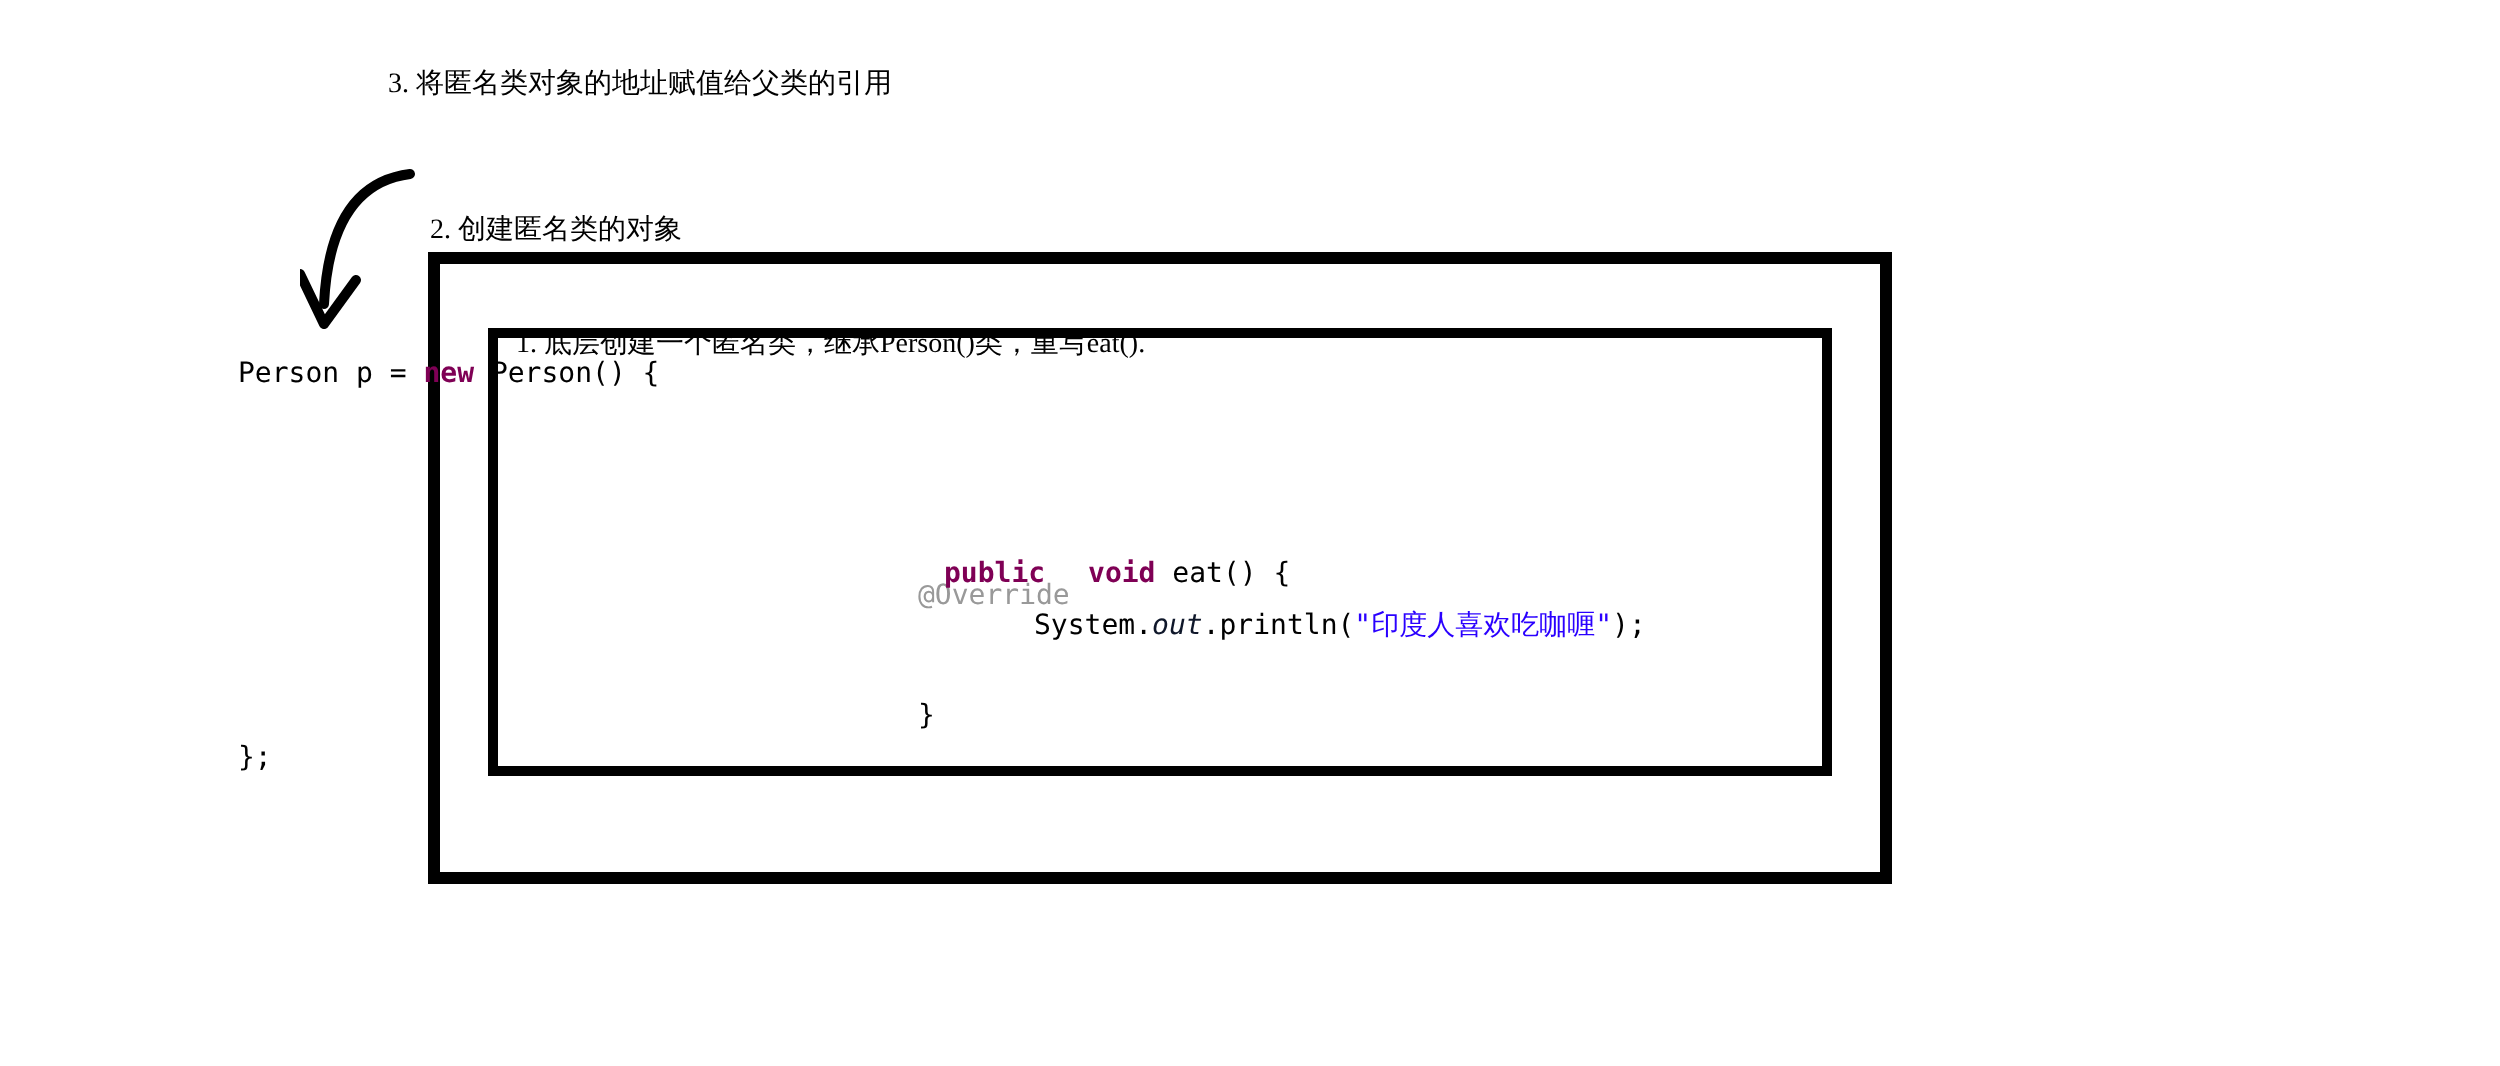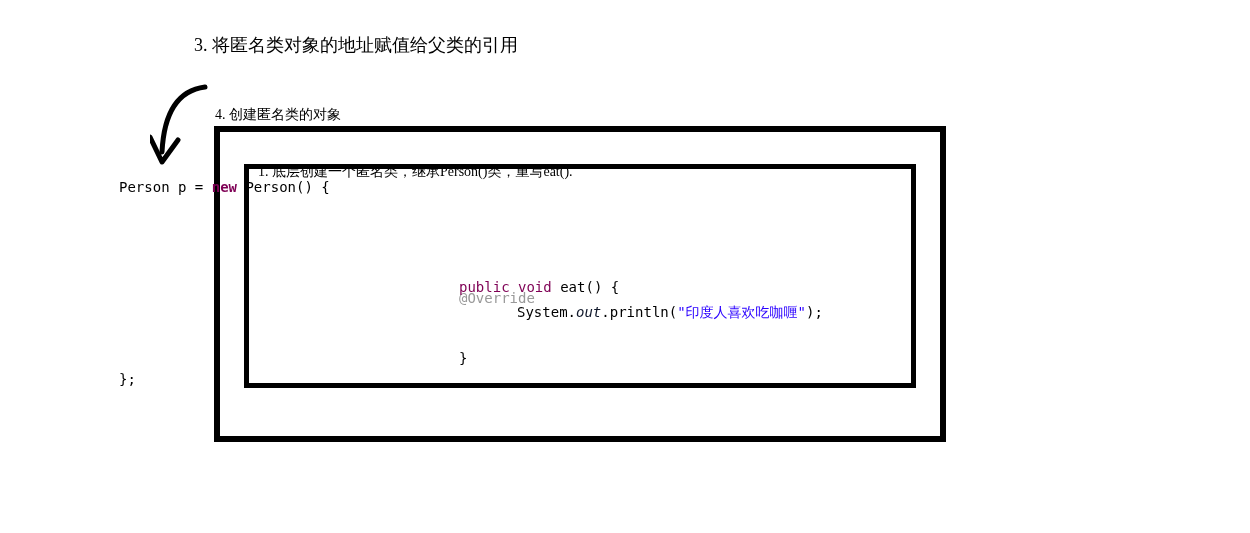--- a/index.html
+++ b/index.html
@@ -13,21 +13,21 @@
       background: #fff;
       width: 1250px;
       height: 533px;
       position: relative;
     }
     .label-3 {
       position: absolute;
       top: 33px;
       left: 194px;
       color: #000;
-      font-size: 18px;
+      font-size: 14px;
     }
     .label-2 {
       position: absolute;
       top: 106px;
       left: 215px;
       color: #000;
       font-size: 14px;
     }
     .label-1 {
       position: absolute;
@@ -67,21 +67,21 @@
     .code-override {
       top: 254px;
       left: 459px;
       color: #999;
       margin-top: 36px;
     }
     .code-method {
       top: 279px;
       left: 459px;
     }
-    .code-method .kw { color: #7f0055; font-weight: normal; }
+    .code-method .kw { color: #7f0055; font-weight: bold; margin-left: 13px; }
     .code-println {
       top: 304px;
       left: 517px;
     }
     .code-println .field { color: #0f172a; font-style: italic; }
     .code-println .string { color: #2a00ff; }
     .code-closebrace {
       top: 350px;
       left: 459px;
     }
@@ -95,21 +95,21 @@
       left: 150px;
       width: 70px;
       height: 100px;
       pointer-events: none;
     }
   </style>
 </head>
 <body>
 
 <div class="label-3">3. 将匿名类对象的地址赋值给父类的引用</div>
-<div class="label-2">4. 创建匿名类的对象</div>
+<div class="label-2">2. 创建匿名类的对象</div>
 
 <div class="outer-box"></div>
 <div class="inner-box"></div>
 
 <div class="label-1">1. 底层创建一个匿名类，继承Person()类，重写eat().</div>
 
 <div class="code code-line1">
   <span>Person p = </span><span class="kw-new">new</span><span> Person() {</span>
 </div>
 

